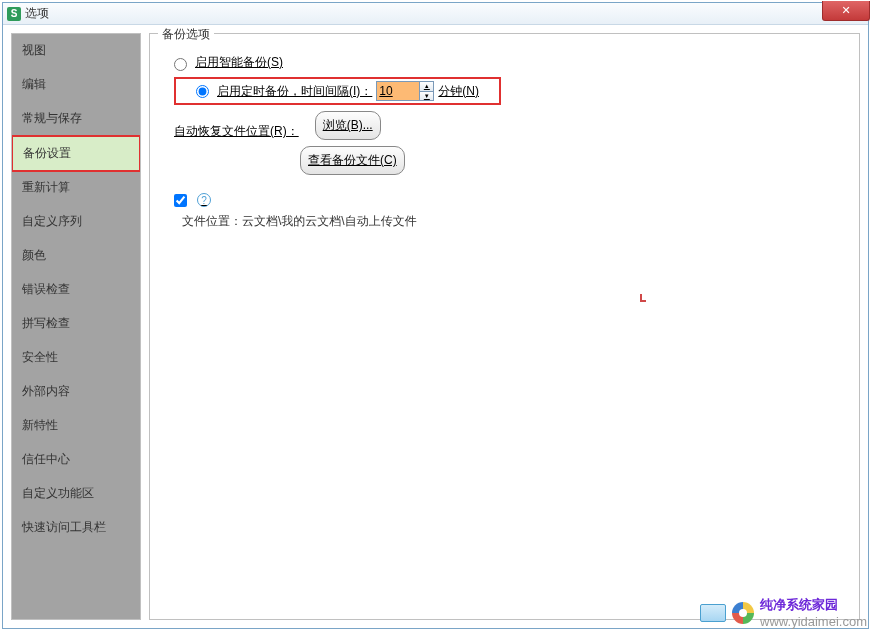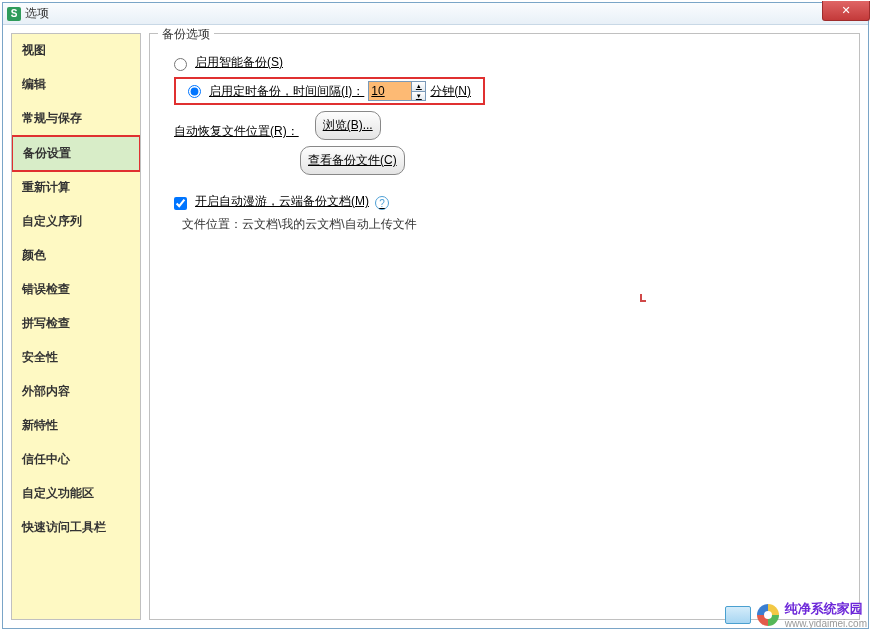--- a/index.html
+++ b/index.html
@@ -58,22 +58,21 @@
       flex: 1;
       display: flex;
       padding: 8px;
       gap: 8px;
     }
     .sidebar {
       width: 130px;
       border: 1px solid #c0c0c0;
       border-right: 1px solid #c0c0c0;
       overflow-y: auto;
-      background: #fef9c3;
-      font-weight: bold;
+      background: #a3a3a3;
     }
     .sidebar-item {
       padding: 8px 10px;
       cursor: pointer;
       color: #333;
       border-bottom: 1px solid transparent;
     }
     .sidebar-item.selected {
       background: #d8edc8;
       border: 2px solid #e03030;
@@ -103,21 +102,21 @@
     .row {
       display: flex;
       align-items: flex-end;
       margin: 6px 0 6px 14px;
       gap: 4px;
       text-decoration: underline;
     }
     .radio-row { margin-left: 14px; }
     .highlight-red {
       border: 2px solid #e03030;
-      padding: 2px 12px;
+      padding: 2px 20px;
       display: inline-flex;
       align-items: center;
       gap: 4px;
     }
     input[type=radio], input[type=checkbox]{
       margin-right: 4px;
       vertical-align: middle;
     }
     .spinner {
       display: inline-flex;
@@ -194,21 +193,21 @@
     .footer-brand .logo{
       width:22px;height:22px;border-radius:50%;
       background: conic-gradient(#f2c844 0 90deg,#55b858 90deg 180deg,#e25b4b 180deg 270deg,#3b7fd1 270deg 360deg);
       display:flex;align-items:center;justify-content:center;
       position:relative;
     }
     .footer-brand .logo::after{
       content:"";width:8px;height:8px;background:#fff;border-radius:50%;
     }
     .footer-brand .brand-text{font-size:13px;color:#6d28d9;font-weight:bold;}
-    .footer-brand .brand-sub{font-size:10px;color:#999;}
+    .footer-brand .brand-sub{font-size:13px;color:#999;}
     .footer-badge{
       width:26px;height:18px;border:1px solid #4aa0d0;border-radius:2px;
       background:linear-gradient(#d4ecfa,#a8d6f2);
     }
   </style>
 </head>
 <body>
 
 <div class="window">
   <div class="titlebar">
@@ -262,21 +261,20 @@
           <label>自动恢复文件位置(R)：</label>
           <button class="btn">浏览(B)...</button>
         </div>
 
         <div class="row" style="margin-left:140px;">
           <button class="btn">查看备份文件(C)</button>
         </div>
 
         <div class="row" style="margin-top:18px;">
           <input type="checkbox" checked="" style="">
-          <label>开启自动漫游，云端备份文档(M)</label>
           <span class="help-icon">?</span>
         </div>
 
         <div class="label-row">文件位置：云文档\我的云文档\自动上传文件</div>
 
         <div class="cursor-dot"></div>
       </div>
     </div>
   </div>
 </div>

